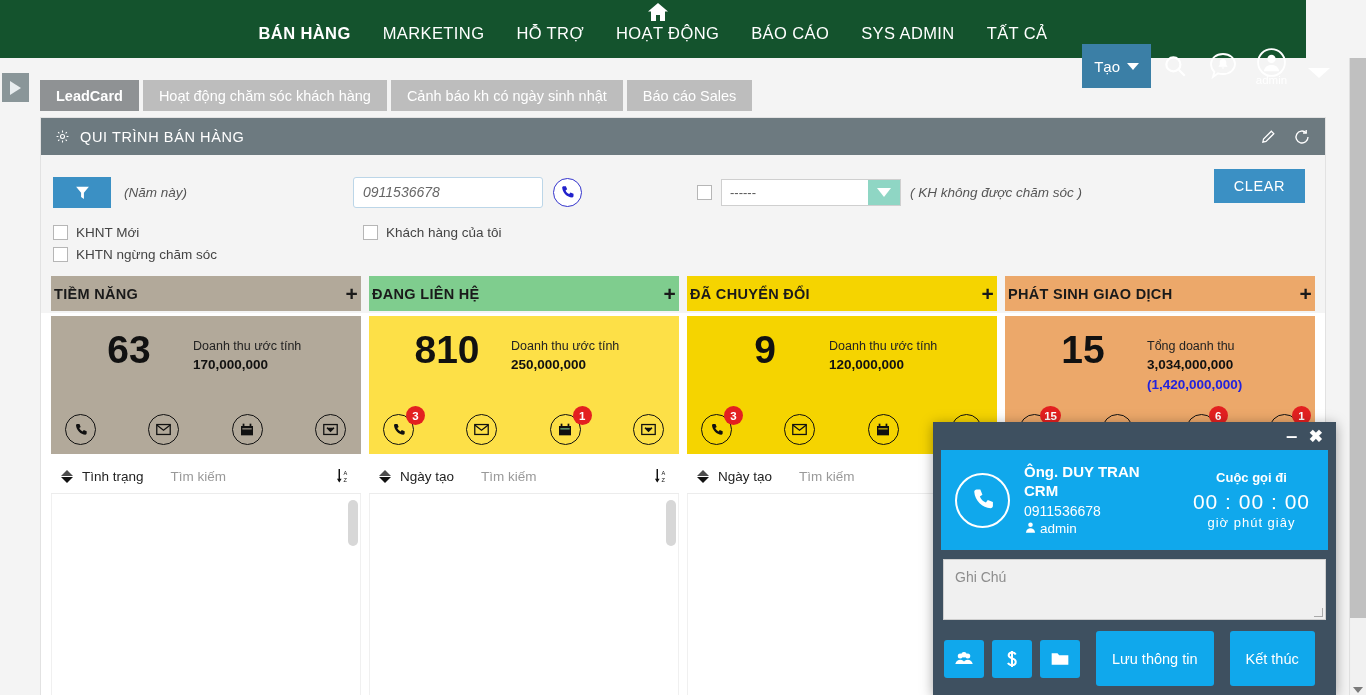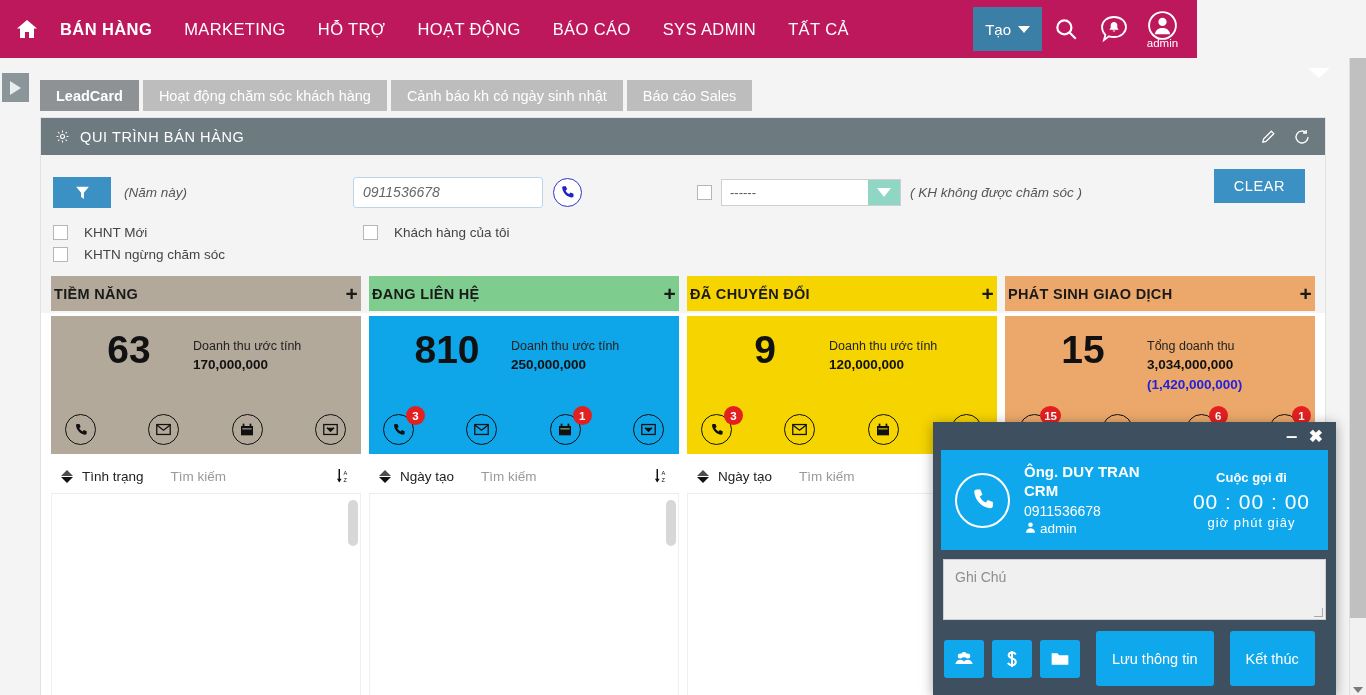--- a/index.html
+++ b/index.html
@@ -7,24 +7,25 @@
     width: 1366px; height: 695px;
     overflow: hidden;
     font-family: "Liberation Sans", sans-serif;
     background: #f4f4f4;
     color: #333;
   }
 
   
   .topnav {
     position: absolute; top: 0; left: 0;
-    width: 1197px; height: 58px;
-    background: #be185d;
+    width: 1306px; height: 58px;
+    background: #14532d;
     display: flex; align-items: center;
     color: #fff;
+    flex-direction: column;
   }
   .home-icon { margin-left: 10px; width: 34px; display:flex; align-items:center; justify-content:center; }
   .nav-links { display: flex; align-items: center; gap: 0px; }
   .nav-link {
     color: #fff; font-size: 16.5px; letter-spacing: .4px;
     padding: 0 16px; cursor: pointer; white-space: nowrap;
   }
   .nav-right { margin-left: auto; display: flex; align-items: center; gap: 0px; padding-right: 10px; }
   .btn-tao {
     background: #3b7fa6; color: #fff;
@@ -134,21 +135,21 @@
     border-right: 7px solid transparent; border-top: 9px solid #fff;
   }
   .sel-note { font-size: 13.5px; font-style: italic; color: #555; }
   .clear-btn {
     position: absolute; right: 20px; top: 14px;
     background: #3b90c4; color: #fff; border: none;
     padding: 9px 20px; font-size: 14.5px; letter-spacing: .6px;
     cursor: pointer; font-family: "Liberation Sans", sans-serif;
   }
   .filter-row2 { padding-left: 12px; margin-top: 8px; position: relative; }
-  .chk-line { display: flex; align-items: center; gap: 16px; height: 19px; margin-bottom: 3px; }
+  .chk-line { display: flex; align-items: center; gap: 8px; height: 19px; margin-bottom: 3px; }
   .chk-line label { font-size: 13.5px; color: #444; cursor: pointer; }
   .chk-right { position: absolute; left: 322px; top: 0; }
 
   
   .cards {
     position: absolute; left: 0; top: 158px; right: 0; bottom: 0;
     display: flex; gap: 8px; padding: 0 10px;
   }
   .card { width: 313px; display: flex; flex-direction: column; }
   .card-head {
@@ -448,21 +449,21 @@
       <div class="card-list">
         <div class="list-sb"></div>
       </div>
     </div>
 
     <div class="card">
       <div class="card-head" style="background:#7fcd8e">
         <span>ĐANG LIÊN HỆ</span>
         <span class="plus">+</span>
       </div>
-      <div class="card-body" style="background:#0ea5e9">
+      <div class="card-body" style="background:#fde047">
         <div class="body-top">
           <div class="big-num">810</div>
           <div class="rev-block">
             <div class="rev-label">Doanh thu ước tính</div>
             <div class="rev-val">250,000,000</div>
           </div>
         </div>
         <div class="icon-row">
           <div class="ico-wrap">
             <div class="ico-circle">

